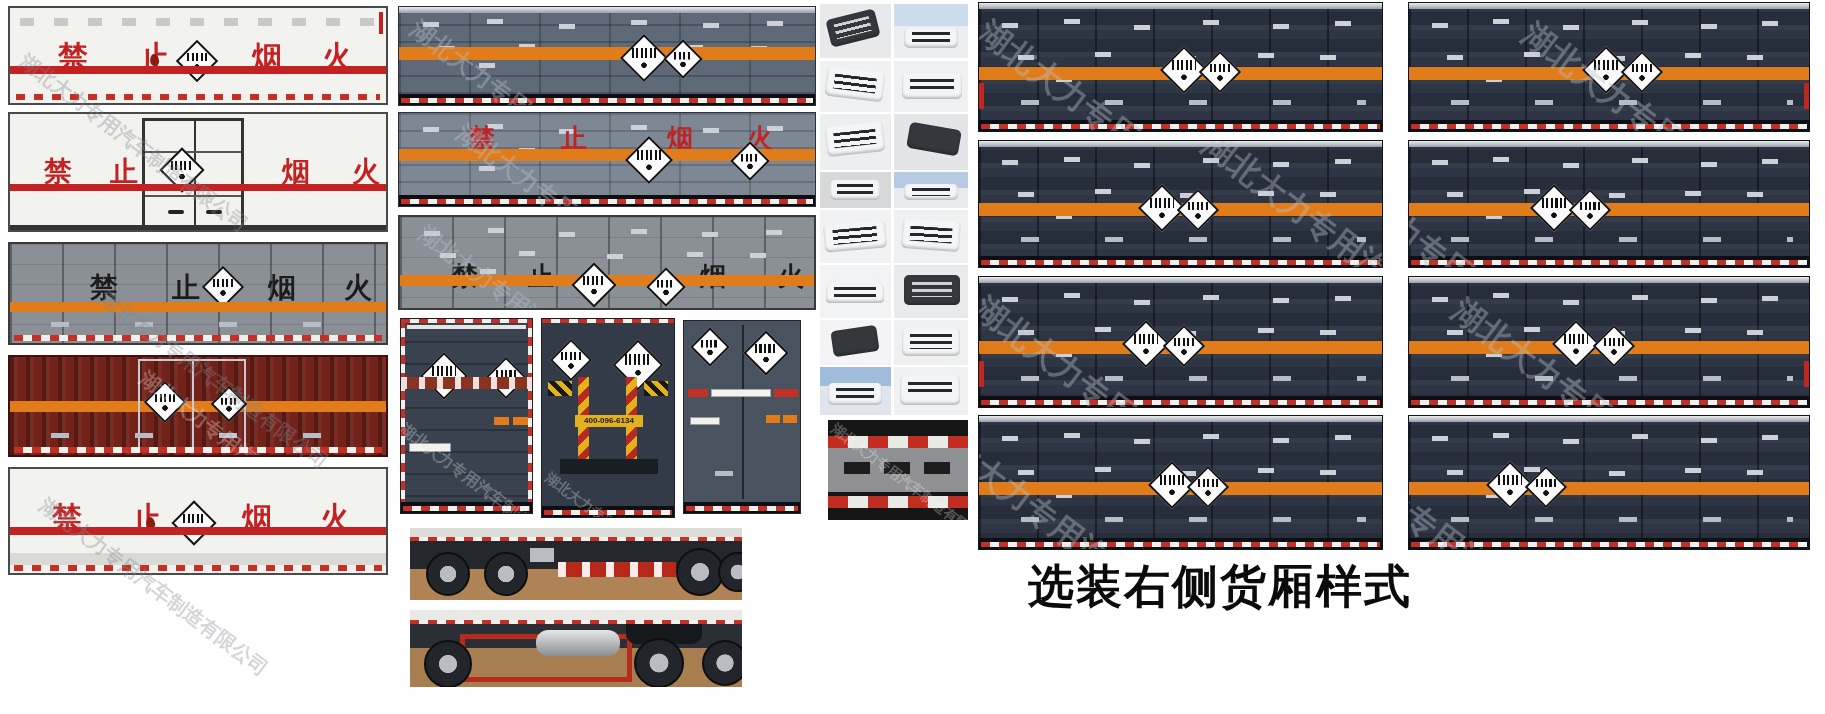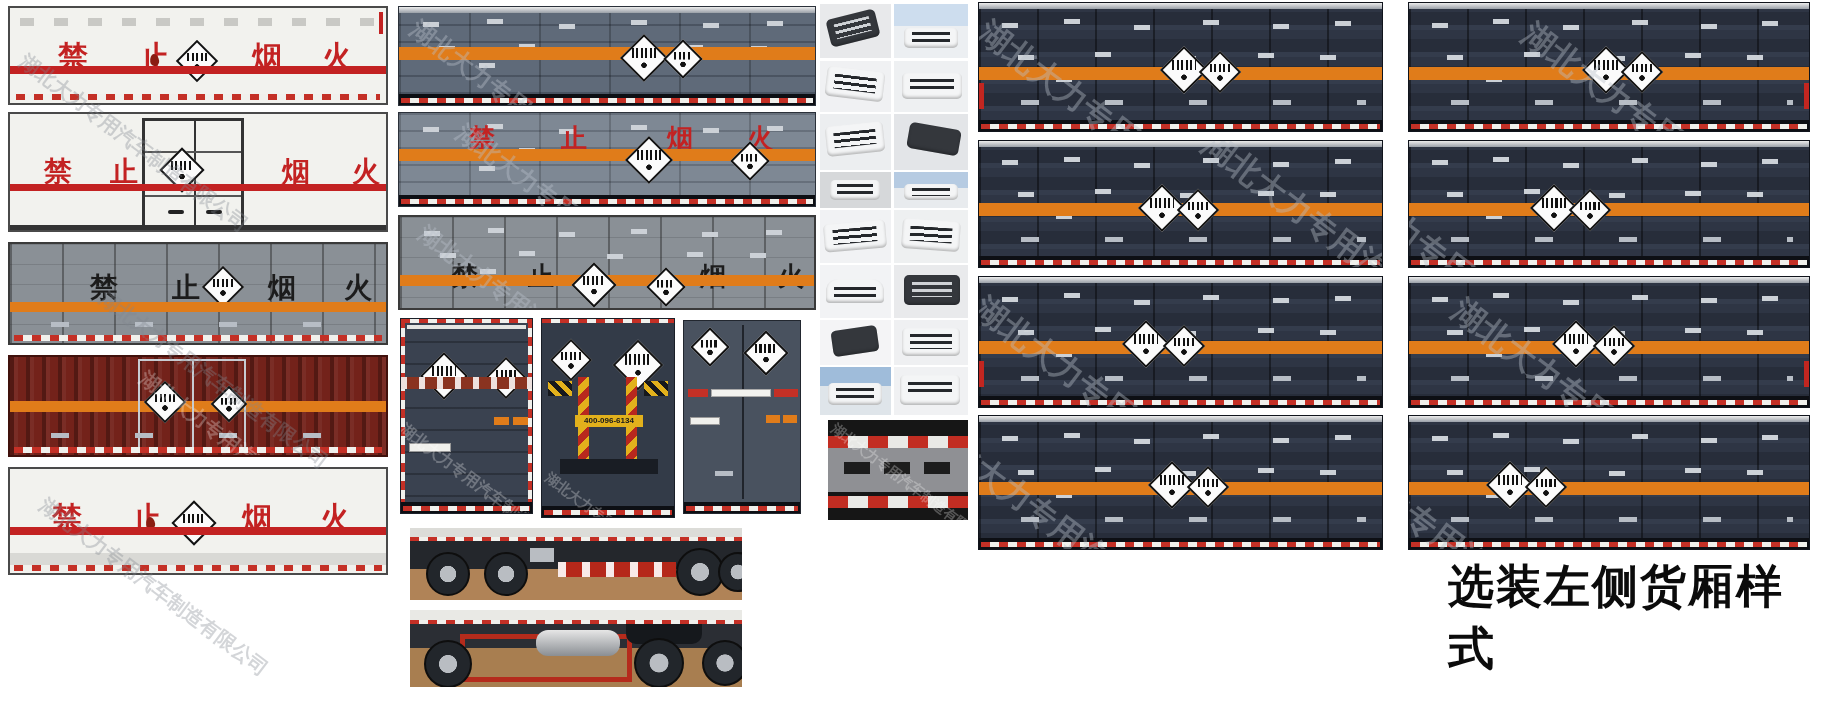--- a/index.html
+++ b/index.html
@@ -434,20 +434,21 @@
       </div>
     <div class="diamond" style="left:214px;top:56px;width:26px;height:26px">
         <i></i>
       </div>
     <div class="latches"></div>
     <div class="botband">
         <div class="rw"></div>
       </div>
     <span class="wm wm-dark" style="left:-40px;top:-6px;font-size:32px">湖北大力专用汽车制造有限公司</span>
   </div>
+  <div class="caption" style="left:1028px;top:556px">选装右侧货厢样式</div>
 
   <div class="panel p-dark" style="left:1408px;top:2px;width:402px;height:130px">
     <div class="toprail"></div>
     <div class="marks"></div>
     <div class="stripe" style="top:64px;height:13px;background:#e07c1a"></div>
     <div class="diamond" style="left:180px;top:50px;width:30px;height:30px">
         <i></i>
       </div>
     <div class="diamond" style="left:218px;top:54px;width:26px;height:26px">
         <i></i>
@@ -501,15 +502,14 @@
       </div>
     <div class="diamond" style="left:122px;top:56px;width:26px;height:26px">
         <i></i>
       </div>
     <div class="latches"></div>
     <div class="botband">
         <div class="rw"></div>
       </div>
     <span class="wm wm-dark" style="left:-90px;top:2px;font-size:32px">湖北大力专用汽车制造有限公司</span>
   </div>
-  <div class="caption" style="left:1448px;top:556px">选装左侧货厢样式</div>
 
 </div>
 
 </body></html>

